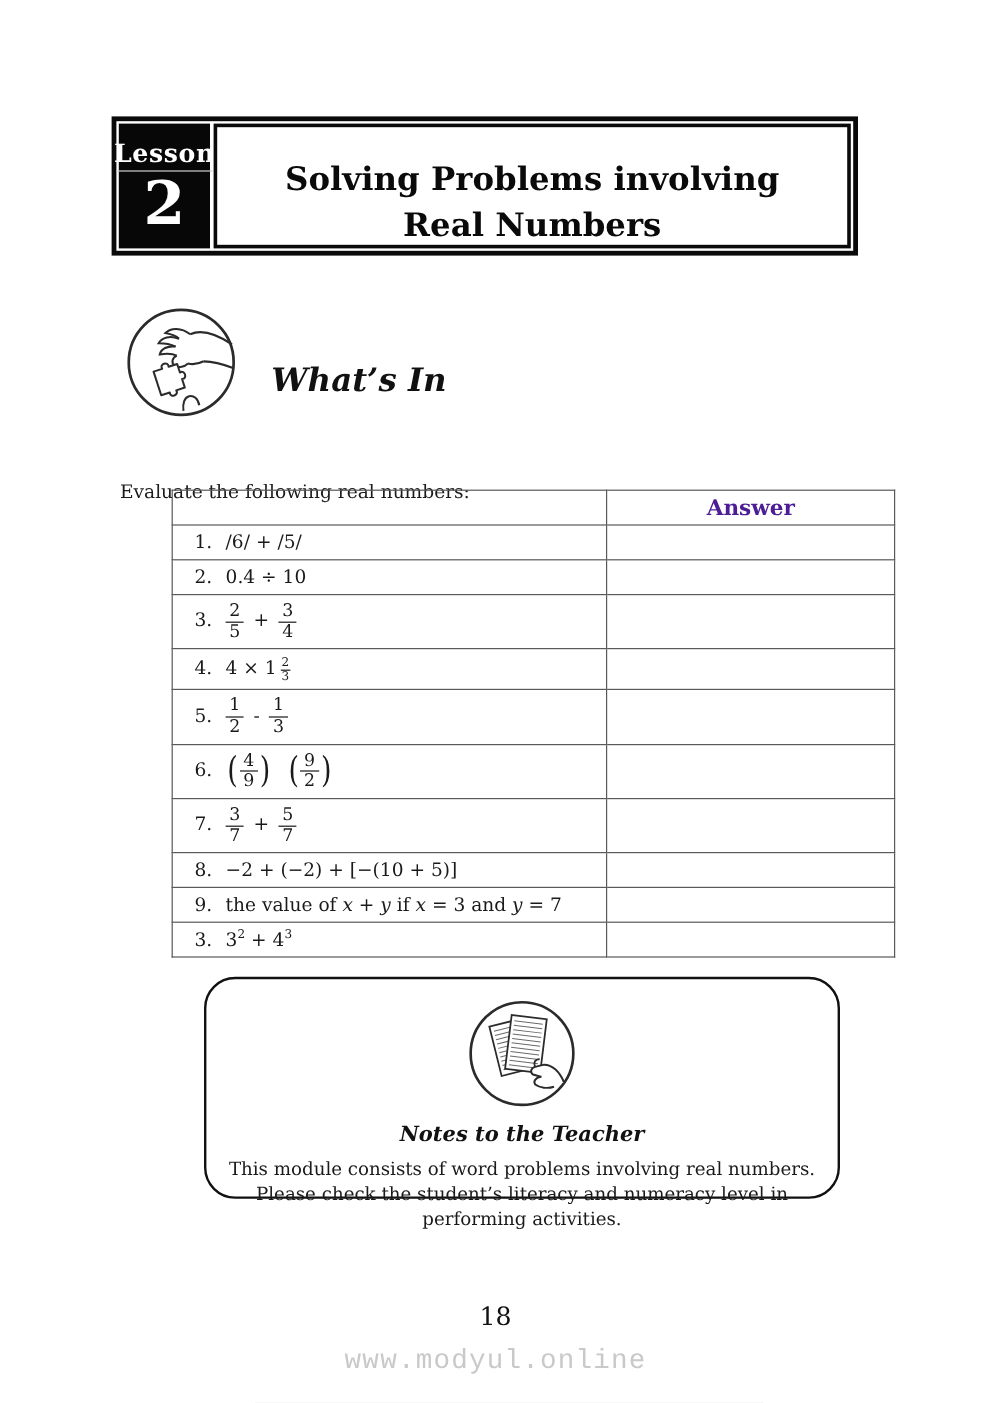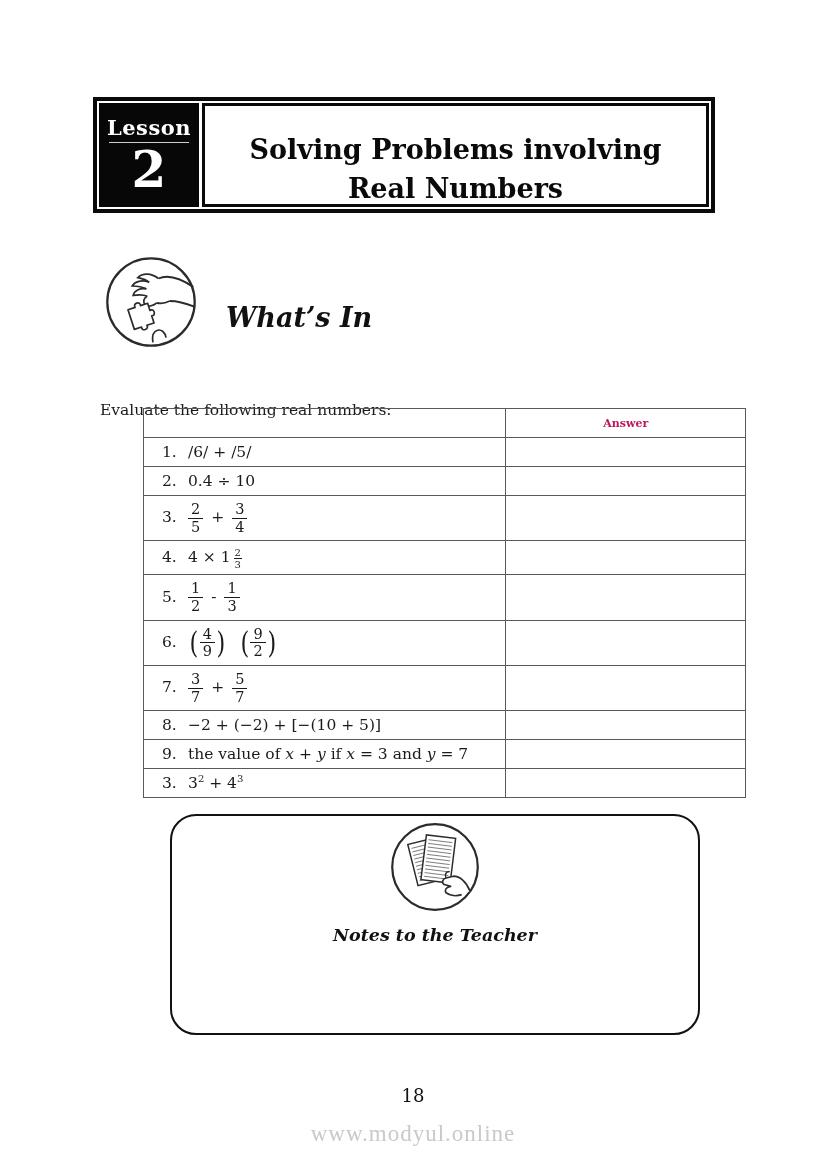--- a/index.html
+++ b/index.html
@@ -20,21 +20,21 @@
     position: absolute;
     left: 93px; top: 97px;
     width: 622px; height: 116px;
     border: 4px solid #0a0a0a;
     background: #fff;
     padding: 2px;
     display: flex;
     gap: 3px;
   }
   .lesson-box {
-    width: 100px;
+    width: 76px;
     background: #070707;
     color: #fff;
     display: flex;
     flex-direction: column;
     align-items: center;
     justify-content: center;
     padding-top: 2px;
   }
   .lesson-label {
     font-weight: bold;
@@ -99,22 +99,22 @@
   }
   .eval-table td, .eval-table th {
     border: 1px solid #595959;
     vertical-align: middle;
   }
   .eval-table th.blank-header { width: 363px; height: 29px; }
   .eval-table th.answer-header {
     width: 240px;
     font-weight: bold;
     text-align: center;
-    font-size: 11px;
-    color: #be185d;
+    font-size: 18px;
+    color: #4c1d95;
   }
   .expr-cell { padding: 5px 4px 5px 18px; margin-top: 12px; }
   .answer-cell { }
   .rownum { display: inline-block; min-width: 26px; }
   .expr { font-family: "DejaVu Serif", serif; }
 
   
   .frac {
     display: inline-flex;
     flex-direction: column;
@@ -131,26 +131,26 @@
   .pfrac { display: inline-flex; align-items: center; vertical-align: middle; }
   .pfrac + .pfrac { margin-left: 12px; }
   .paren { font-size: 30px; font-weight: 400; line-height: 0.9; transform: scaleX(0.75); display: inline-block; }
   .sup { vertical-align: super; font-size: 0.65em; line-height: 0; }
   .mi { font-style: italic; }
 
   
   .notes-box {
     position: absolute;
     left: 170px; top: 814px;
-    width: 530px; height: 221px;
+    width: 530px; height: 185px;
     border: 2px solid #111;
     border-radius: 26px;
     background: #fff;
     text-align: center;
-    padding-top: 5px;
+    padding-top: 16px;
   }
   .notes-icon { width: 92px; height: 92px; display: inline-block; }
   .notes-heading {
     font-weight: bold;
     font-style: italic;
     font-size: 17.5px;
     margin-top: 8px;
     color: #111;
   }
   .notes-body {
@@ -160,32 +160,32 @@
     white-space: pre-line;
     color: #1a1a1a;
   }
 
   
   .page-number {
     position: absolute;
     left: 0; top: 1085px;
     width: 100%;
     text-align: center;
-    font-size: 18px;
+    font-size: 21px;
     color: #111;
   }
   .watermark {
     position: absolute;
     left: 0; top: 1121px;
     width: 100%;
     text-align: center;
     font-size: 23px;
     letter-spacing: 1px;
     color: #c9c9c9;
-    font-family: Liberation Serif, serif;
+    font-family: Liberation Mono, monospace;
   }
 </style>
 </head>
 <body>
 
 <div class="page">
 
   <div class="lesson-header">
     <div class="lesson-box">
       <div class="lesson-label">Lesson</div>
@@ -319,18 +319,21 @@
 
       <g transform="rotate(7 55 46)">
         <rect x="37" y="17" width="32" height="49" fill="#ffffff" stroke="#2b2b2b" stroke-width="1.6"></rect>
         <path d="M40,22 h26 M40,26 h26 M40,30 h26 M40,34 h26 M40,38 h26 M40,42 h26 M40,46 h26 M40,50 h26 M40,54 h26 M40,58 h26 M40,62 h26" stroke="#6a6a6a" stroke-width="0.9" fill="none"></path>
       </g>
 
       <path d="M88,76 C84,66 77,60 70,60 L62,62 C58,63 57,67 60,69 L67,71 C62,72 60,75 62,78 C66,81 73,82 79,80" fill="#ffffff" stroke="#2b2b2b" stroke-width="1.8" stroke-linejoin="round"></path>
       <path d="M62,62 C60,58 62,55 66,55" fill="none" stroke="#2b2b2b" stroke-width="1.6"></path>
     </svg>
     <div class="notes-heading">Notes to the Teacher</div>
+    <div class="notes-body">This module consists of word problems involving real numbers.
+Please check the student’s literacy and numeracy level in
+performing activities.</div>
   </div>
 
   <div class="page-number">18</div>
   <div class="watermark">www.modyul.online</div>
 
 </div>
 
 </body></html>

